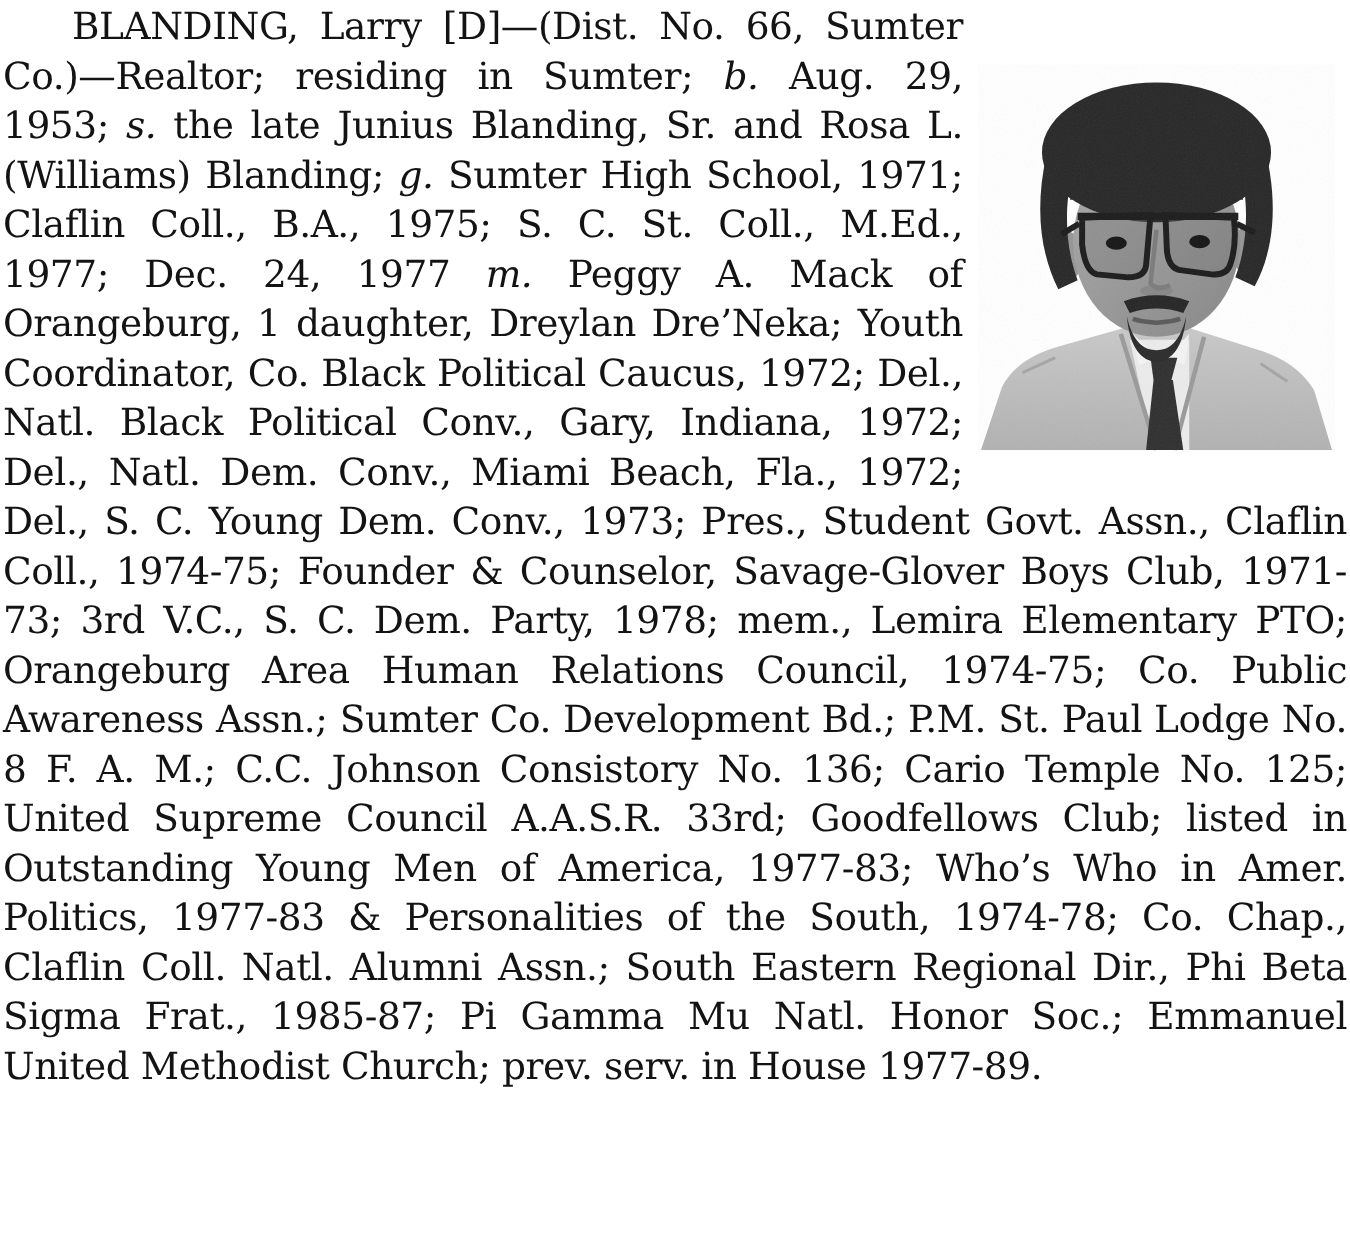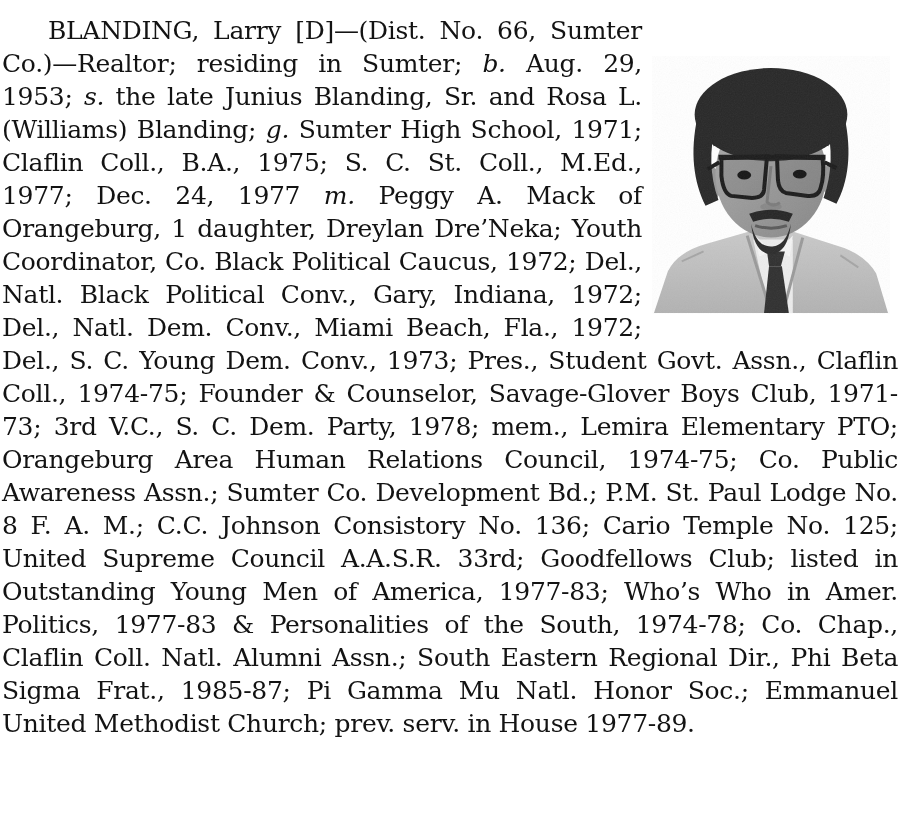--- a/index.html
+++ b/index.html
@@ -11,21 +11,21 @@
     width: 900px;
     height: 835px;
     overflow: hidden;
     font-family: "DejaVu Serif", "Liberation Serif", serif;
     color: #131313;
   }
   .page {
     box-sizing: border-box;
     width: 900px;
     height: 739px;
-    padding: 14px 2px 0 2px;
+    padding: 1px 2px 0 2px;
     overflow: hidden;
     background: #ffffff;
   }
   .photo-float {
     float: right;
     width: 256px;
     height: 330px;
     margin: 0;
     position: relative;
   }

